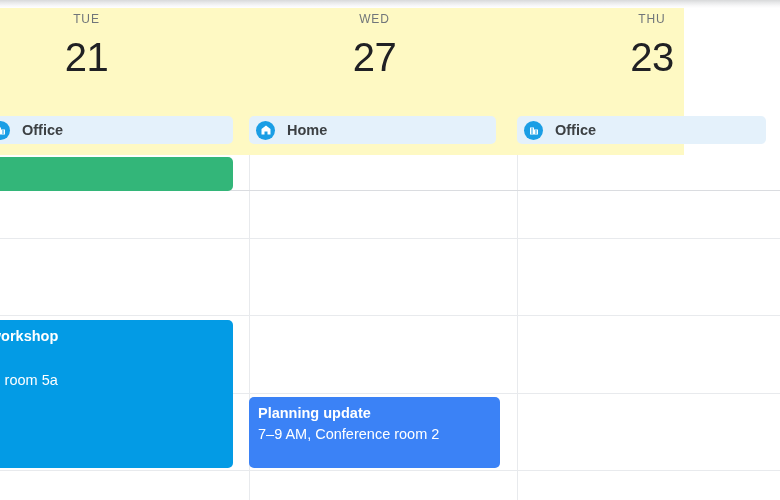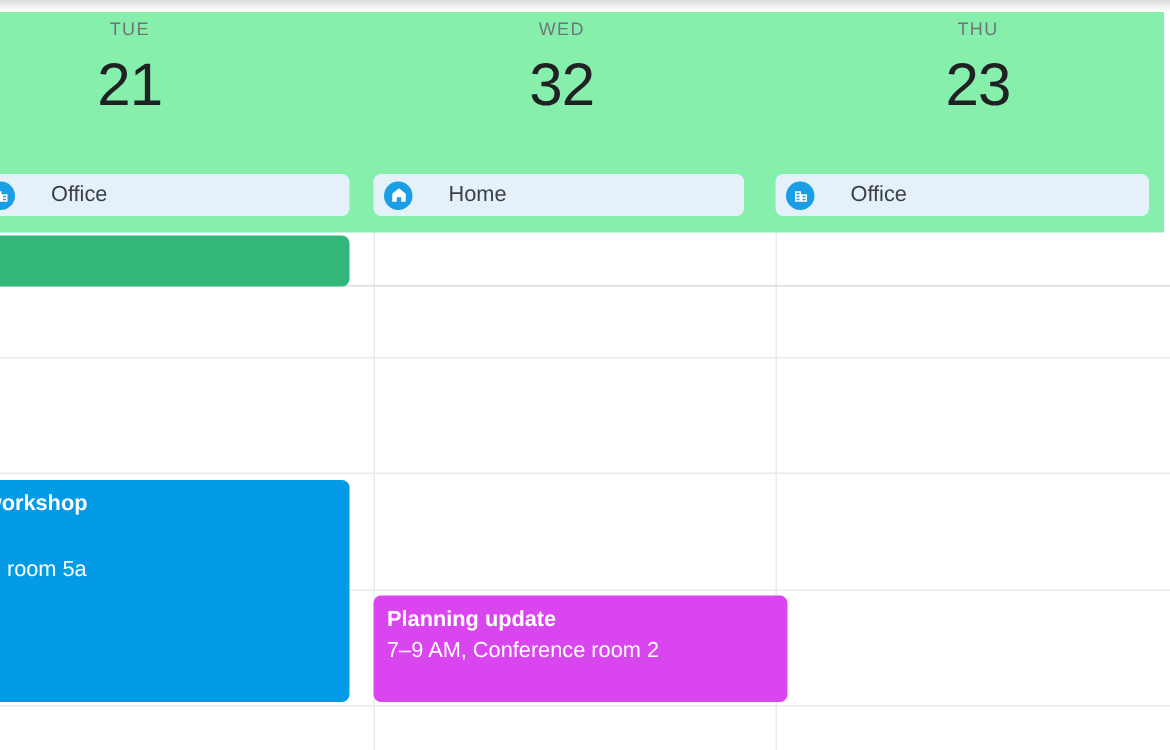--- a/index.html
+++ b/index.html
@@ -28,23 +28,23 @@
     width: 780px; height: 8px;
     background: linear-gradient(to bottom, #d8d9da 0%, #e9eaeb 35%, #f7f7f8 70%, #ffffff 100%);
     z-index: 40;
     pointer-events: none;
   }
 
   
   .header-band {
     position: absolute;
     left: 0; top: 0;
-    width: 776px;
+    width: 684px;
     height: 155px;
-    background: #86efac;
+    background: #fef9c3;
     z-index: 20;
   }
 
   .day-col-head {
     position: absolute;
     top: 0;
     height: 155px;
   }
 
   .dow {
@@ -92,24 +92,24 @@
     background: #1a9ee5;
     display: flex;
     align-items: center;
     justify-content: center;
     flex: 0 0 auto;
   }
 
   .wl-icon svg { display: block; }
 
   .wl-label {
-    margin-left: 24px;
+    margin-left: 12px;
     font-size: 14.5px;
     color: #3c4043;
-    font-weight: 400;
+    font-weight: 700;
     white-space: nowrap;
     line-height: 17px;
   }
 
   
   .grid-body {
     position: absolute;
     left: 0; top: 155px;
     width: 780px;
     height: 345px;
@@ -199,39 +199,39 @@
     </div>
 
     <div class="event" style="left:-60px; top:165px; width:293px; height:148px; background:#039be5;">
       <div class="event-inner">
         <div class="ev-title">Team workshop</div>
         <div class="ev-sub">7–9 AM</div>
         <div class="ev-sub">Meeting room 5a</div>
       </div>
     </div>
 
-    <div class="event" style="left:249px; top:242px; width:276px; height:71px; background:#d946ef;">
+    <div class="event" style="left:249px; top:242px; width:251px; height:71px; background:#3b82f6;">
       <div class="event-inner">
         <div class="ev-title">Planning update</div>
         <div class="ev-sub">7–9 AM, Conference room 2</div>
       </div>
     </div>
 
   </div>
 
   <div class="header-band">
 
     <div class="day-col-head" style="left:-60px; width:293px;">
       <div class="dow">TUE</div>
       <div class="dnum">21</div>
     </div>
 
     <div class="day-col-head" style="left:249px; width:251px;text-decoration:underline;">
       <div class="dow">WED</div>
-      <div class="dnum">32</div>
+      <div class="dnum">27</div>
     </div>
 
     <div class="day-col-head" style="left:517px; width:270px;">
       <div class="dow">THU</div>
       <div class="dnum">23</div>
     </div>
 
     <div class="wl-chip" style="left:-16px; width:249px;">
       <span class="wl-icon">
         <svg width="12" height="12" viewBox="0 0 24 24" aria-hidden="true">

